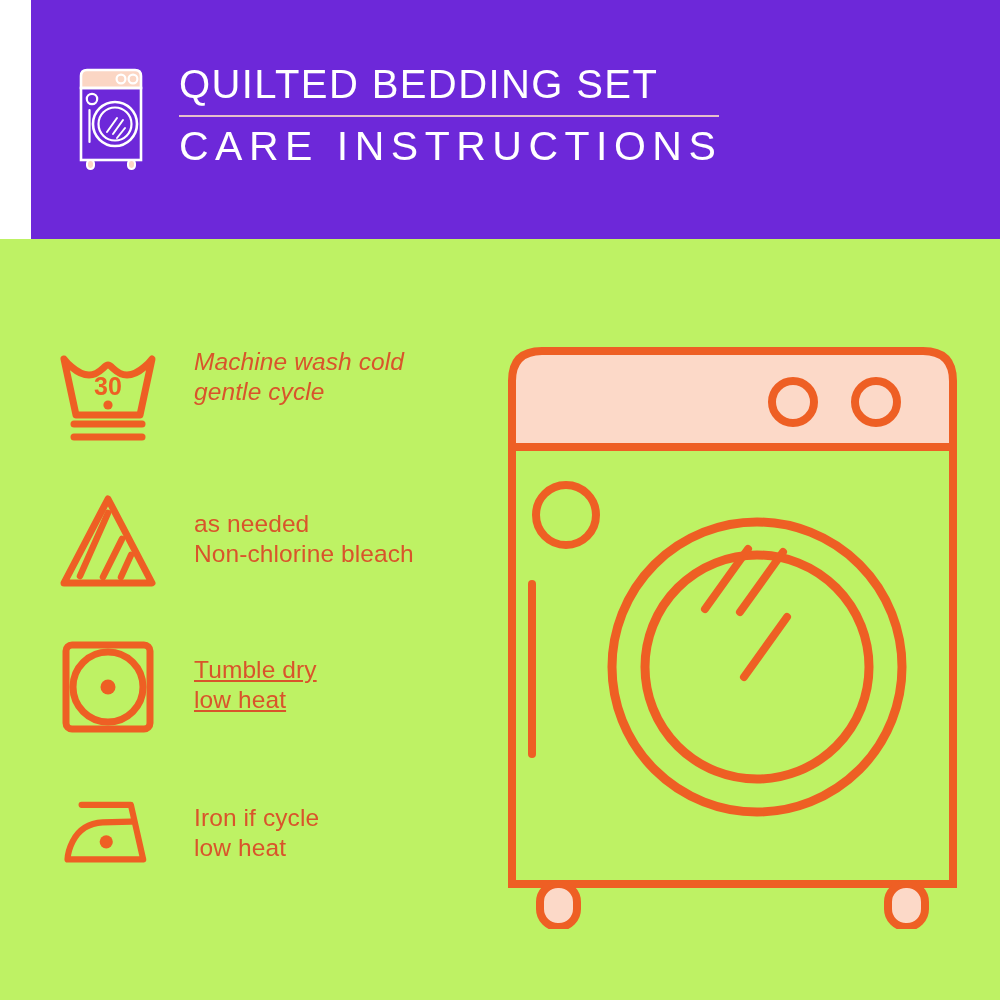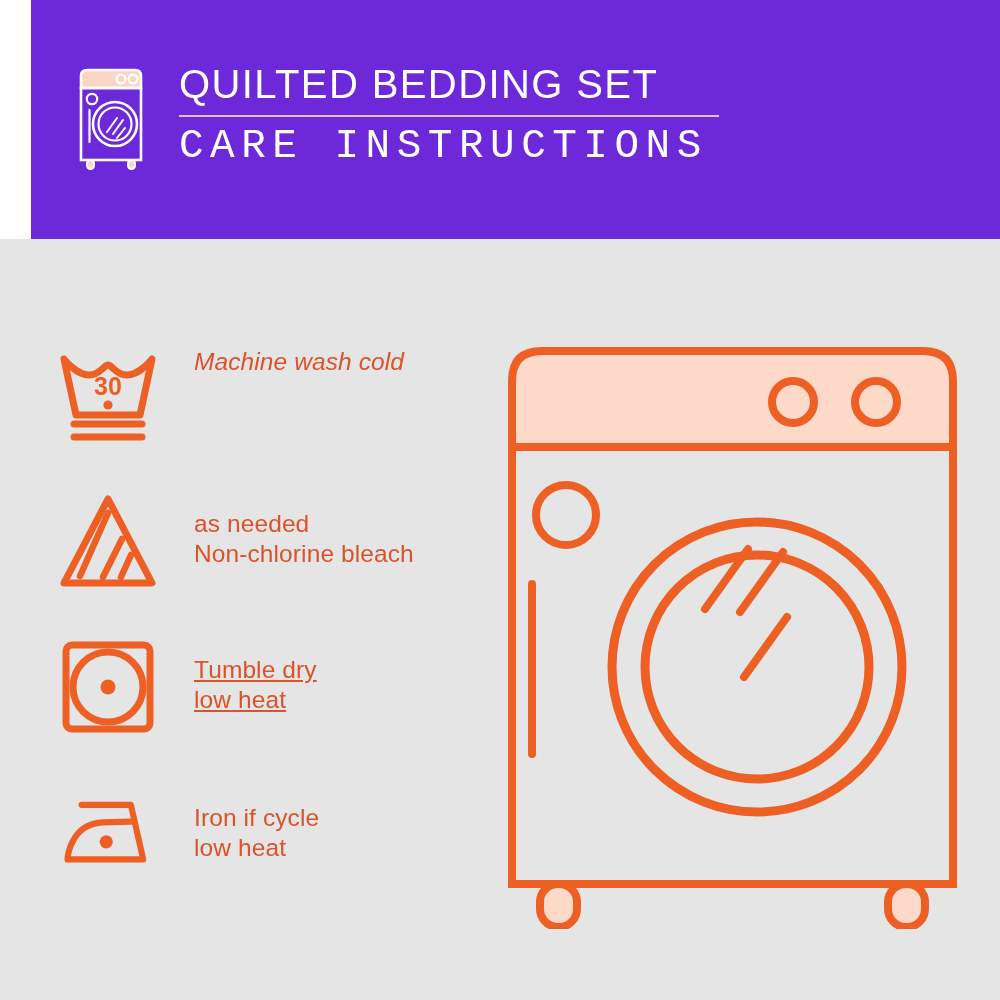--- a/index.html
+++ b/index.html
@@ -58,31 +58,30 @@
     margin: 9px 0 7px 0;
     opacity: .85;
   }
   .title-sub {
     color: #FFFFFF;
     font-size: 41px;
     font-weight: 400;
     letter-spacing: 6.5px;
     line-height: 45px;
     white-space: nowrap;
-    font-family: Liberation Mono, monospace;
   }
 
   
   .content {
     position: absolute;
     left: 0;
     top: 239px;
     width: 1000px;
     height: 761px;
-    background: #e5e5e5;
+    background: #bef264;
   }
 
   
   .care-list {
     position: absolute;
     left: 48px;
     top: 100px;
     width: 430px;
   }
   .care-item {
@@ -169,20 +168,21 @@
         <svg viewBox="0 0 104 100" width="104" height="100" fill="none">
           <path d="M8 14 C8 14 20 30 33 30 C44 30 48 20 52 20 C56 20 60 30 71 30 C84 30 96 14 96 14 L84 70 H20 Z" stroke="#EE5F24" stroke-width="7" stroke-linejoin="round" fill="none"></path>
           <text x="52" y="50" text-anchor="middle" fill="#EE5F24" font-family="'Liberation Sans', sans-serif" font-size="25" font-weight="bold">30</text>
           <circle cx="52" cy="60" r="4.6" fill="#EE5F24"></circle>
           <line x1="18" y1="79" x2="86" y2="79" stroke="#EE5F24" stroke-width="7" stroke-linecap="round"></line>
           <line x1="18" y1="92" x2="86" y2="92" stroke="#EE5F24" stroke-width="7" stroke-linecap="round"></line>
         </svg>
       </div>
       <div class="care-text">
         <span class="ln">Machine wash cold</span>
+        <span class="ln">gentle cycle</span>
       </div>
     </div>
 
     <div class="care-item item-bleach">
       <div class="care-symbol">
         <svg viewBox="0 0 104 100" width="104" height="100" fill="none">
           <path d="M52 8 L96 92 H8 Z" stroke="#EE5F24" stroke-width="7" stroke-linejoin="round" fill="none"></path>
           <line x1="52" y1="22" x2="24" y2="85" stroke="#EE5F24" stroke-width="6.5" stroke-linecap="round"></line>
           <line x1="66" y1="48" x2="47" y2="86" stroke="#EE5F24" stroke-width="6.5" stroke-linecap="round"></line>
           <line x1="75" y1="64" x2="65" y2="86" stroke="#EE5F24" stroke-width="6.5" stroke-linecap="round"></line>

